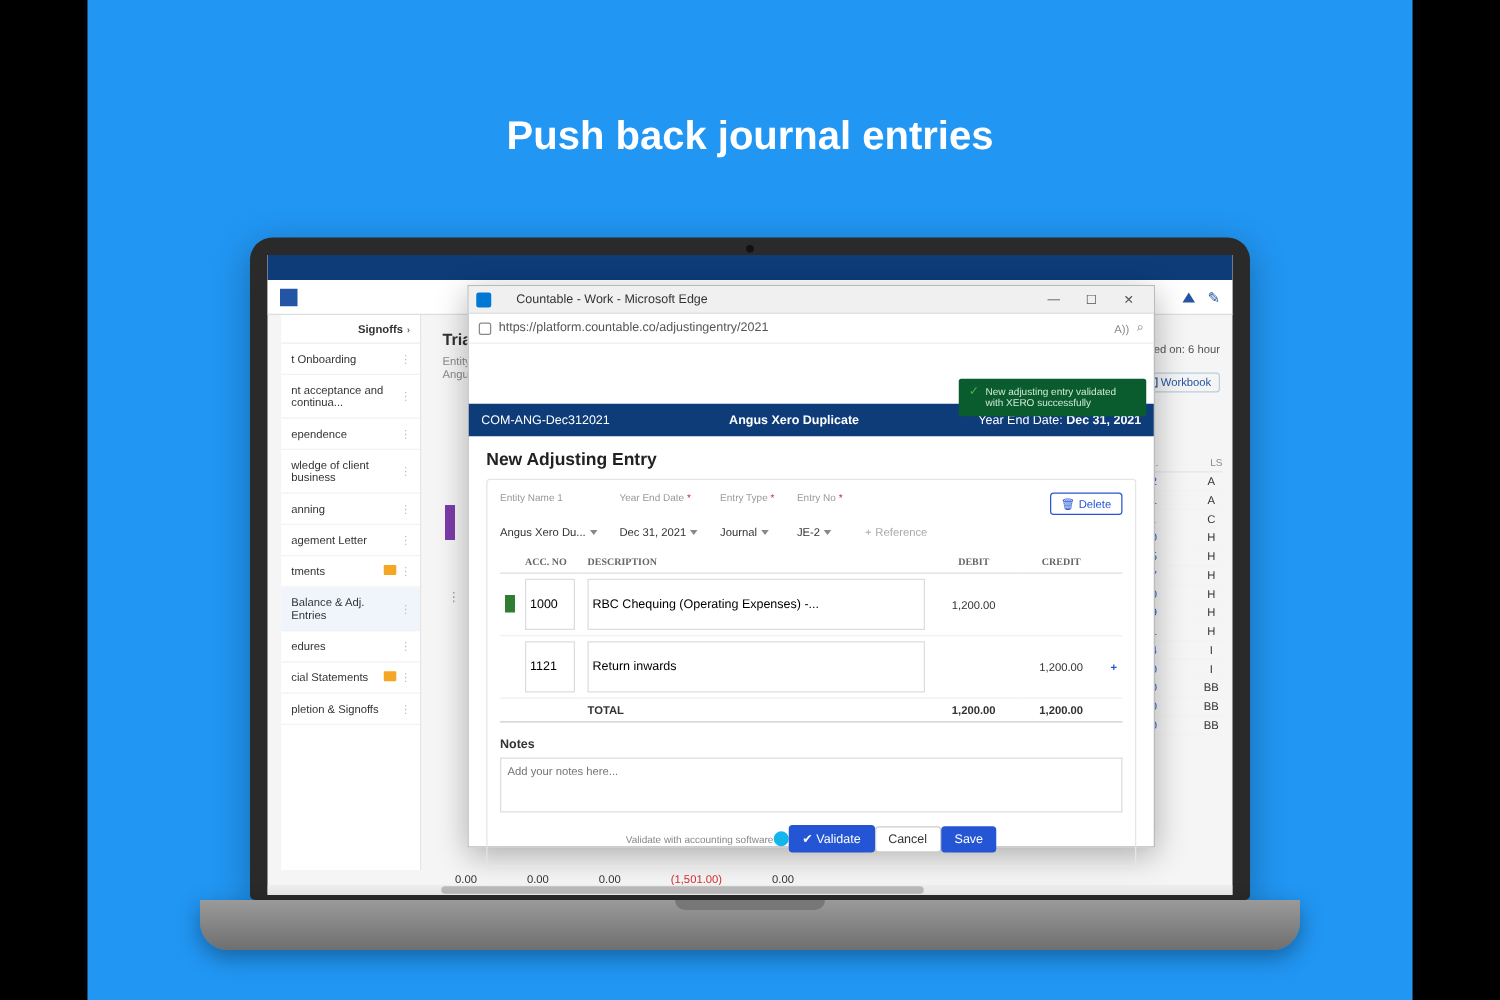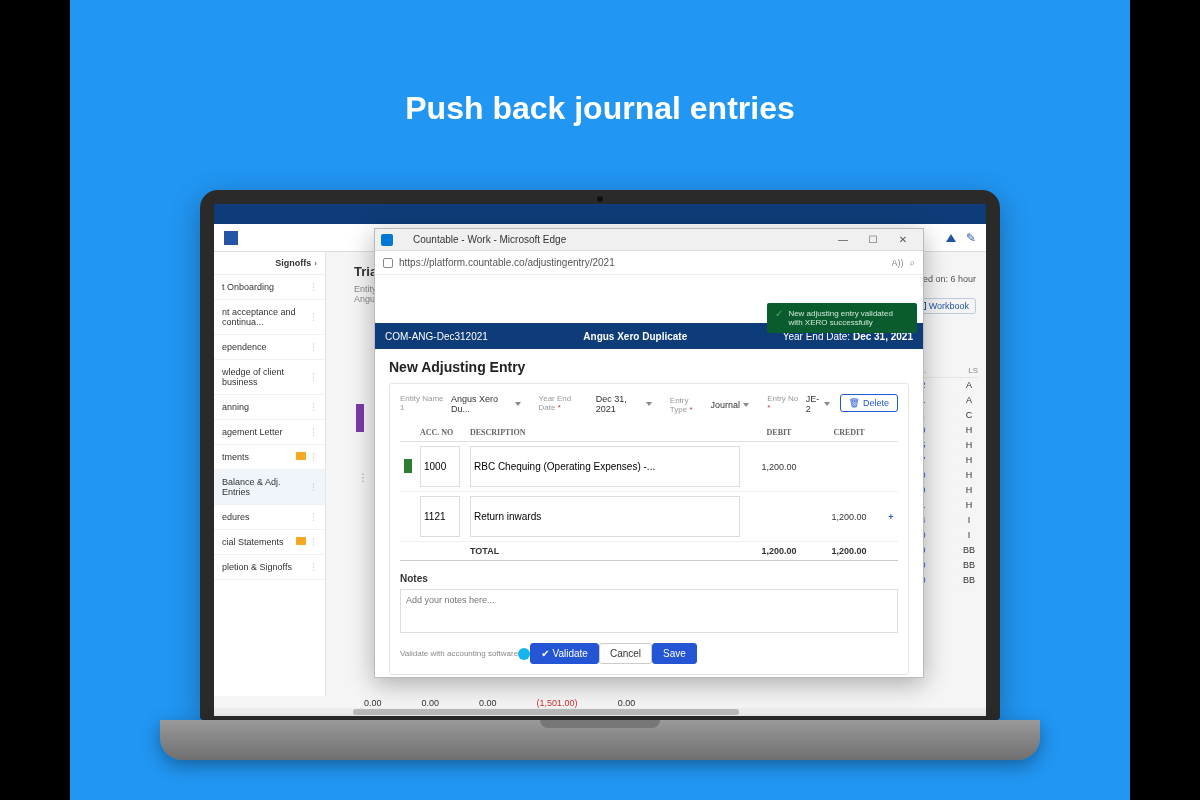--- a/index.html
+++ b/index.html
@@ -17,21 +17,21 @@
 .app-topbar { position: absolute; top: 0; left: 0; right: 0; height: 20px; background: #0d3c78; }
 .app-header { position: absolute; top: 20px; left: 0; right: 0; height: 28px; background: #fff; border-bottom: 1px solid #ddd; padding: 0 10px; font-size: 10px; color: #333; display: flex; align-items: center; justify-content: space-between; }
 .app-header .left { display:flex; align-items:center; gap:6px; }
 .app-sq { width:14px; height:14px; background:#2455a4; }
 .app-icons { display:flex; gap:10px; align-items:center; }
 .tri { width:0; height:0; border-left:5px solid transparent; border-right:5px solid transparent; border-bottom:8px solid #2455a4; }
 .pencil { color:#2455a4; font-size:12px; }
 .app-right-meta { position:absolute; top:70px; right:10px; font-size:9px; color:#555; }
 .workbook { position:absolute; top:94px; right:10px; font-size:9px; color:#2455a4; border:1px solid #bcd; padding:2px 6px; border-radius:3px; display:flex; align-items:center; gap:3px; }
 .wb-icon{ width:8px;height:8px;border:1px solid #2455a4;}
-.sidebar { position: absolute; top: 48px; left: 0; width: 112px; bottom: 20px; background:#fff; border-right:1px solid #e5e5e5; font-size:9px; color:#333; }
+.sidebar { position: absolute; top: 48px; left: 11px; width: 112px; bottom: 20px; background:#fff; border-right:1px solid #e5e5e5; font-size:9px; color:#333; }
 .sb-top { padding:6px 8px; border-bottom:1px solid #eee; display:flex; justify-content:flex-end; align-items:center; gap:3px; font-weight:600;}
 .sb-item { padding:7px 8px; border-bottom:1px solid #f2f2f2; display:flex; justify-content:space-between; align-items:center; }
 .sb-item.active { background:#f0f4fb; }
 .sb-folder { width:10px; height:8px; background:#f5a623; border-radius:1px;}
 .sb-dots { color:#bbb; letter-spacing:-1px; }
 .main-title { position:absolute; top:60px; left:140px; font-size:13px; font-weight:600; color:#333;}
 .main-sub { position:absolute; top:80px; left:140px; font-size:9px; color:#888;}
 .main-tag { position:absolute; top:200px; left:142px; width:8px; height:28px; background:#7b3ba8; }
 .main-dots { position:absolute; top:268px; left:144px; font-size:10px; color:#999; }
 
@@ -58,38 +58,38 @@
 .lock{ width:10px;height:10px; border:1px solid #888; border-radius:2px;}
 .url { flex:1; }
 .edge-banner { height:26px; background:#0d3c78; color:#fff; display:flex; align-items:center; justify-content:space-between; padding:0 10px; font-size:10px;margin-top:48px;}
 .edge-banner .mid{ font-weight:600;}
 .toast { position:absolute; top:74px; right:6px; width:150px; background:#0a5c2e; color:#cfe9d7; font-size:8px; padding:6px 8px; border-radius:2px; display:flex; gap:5px; align-items:flex-start;}
 .toast .chk{ color:#4caf50; font-size:10px; line-height:1;}
 .panel { padding:10px 14px 14px 14px; }
 .panel h3 { font-size:14px; font-weight:600; color:#222; margin-bottom:8px;}
 .sheet { border:1px solid #e5e5e5; border-radius:3px; padding:10px; font-size:9px; color:#555;}
 .meta { display:flex; gap:18px; align-items:flex-end; margin-bottom:10px; position:relative;}
-.mcol { display:flex; flex-direction:row; gap:6px; }
+.mcol { display:flex; flex-direction:column; gap:18px; }
 .mcol .lbl{ color:#999; font-size:8px;}
 .mcol .lbl .req{ color:#d32f2f;}
 .mcol .val{ display:flex; align-items:center; gap:3px; color:#333;}
 .caret { border-left:3px solid transparent; border-right:3px solid transparent; border-top:4px solid #888;}
 .refbtn { color:#aaa; border:none; background:none; font-size:9px; display:flex; align-items:center; gap:3px;}
 .delbtn { position:absolute; right:0; top:0; border:1px solid #2455d4; color:#2455d4; background:#fff; font-size:9px; padding:3px 8px; border-radius:3px; display:flex; align-items:center; gap:3px;}
 .tbl { width:100%; border-collapse:collapse; font-size:9px;}
 .tbl th { text-align:left; color:#666; font-weight:600; padding:4px; border-bottom:1px solid #e0e0e0; font-size:8px;font-family:Liberation Serif, serif;}
 .tbl th.r, .tbl td.r{ text-align:center;}
 .tbl td { padding:4px; border-bottom:1px solid #f0f0f0; color:#333;}
 .tbl td input{ width:100%; border:1px solid #ddd; padding:14px 3px; font-size:10px;}
 .tbl td .acct{ width:40px;}
 .tbl td.plus{ width:14px; color:#2455d4; text-align:center; font-weight:700;}
 .tbl tr.total td{ font-weight:700; border-top:1px solid #ccc; border-bottom:1px solid #ccc;}
 .notes-lbl{ font-size:10px; font-weight:600; margin:12px 0 5px 0; color:#333;}
 .notes { width:100%; height:44px; border:1px solid #ddd; font-size:9px; padding:5px; color:#999; resize:none;}
-.foot { display:flex; justify-content:flex-start; align-items:center; gap:0; margin-top:8px; font-size:8px;}
+.foot { display:flex; justify-content:center; align-items:center; gap:0; margin-top:8px; font-size:8px;}
 .foot .vtxt{ color:#888;}
 .xero{ width:12px; height:12px; background:#13b5ea; border-radius:50%;}
 .btn { padding:4px 10px; border-radius:3px; font-size:10px; border:1px solid #ccc; background:#fff; color:#333;}
 .btn.primary{ background:#2455d4; border-color:#2455d4; color:#fff;}
 .btn.validate{ background:#2455d4; border-color:#2455d4; color:#fff; display:flex; align-items:center; gap:3px;}
 .chev { font-size:8px; color:#666; }
 </style>
 </head>
 <body>
 

